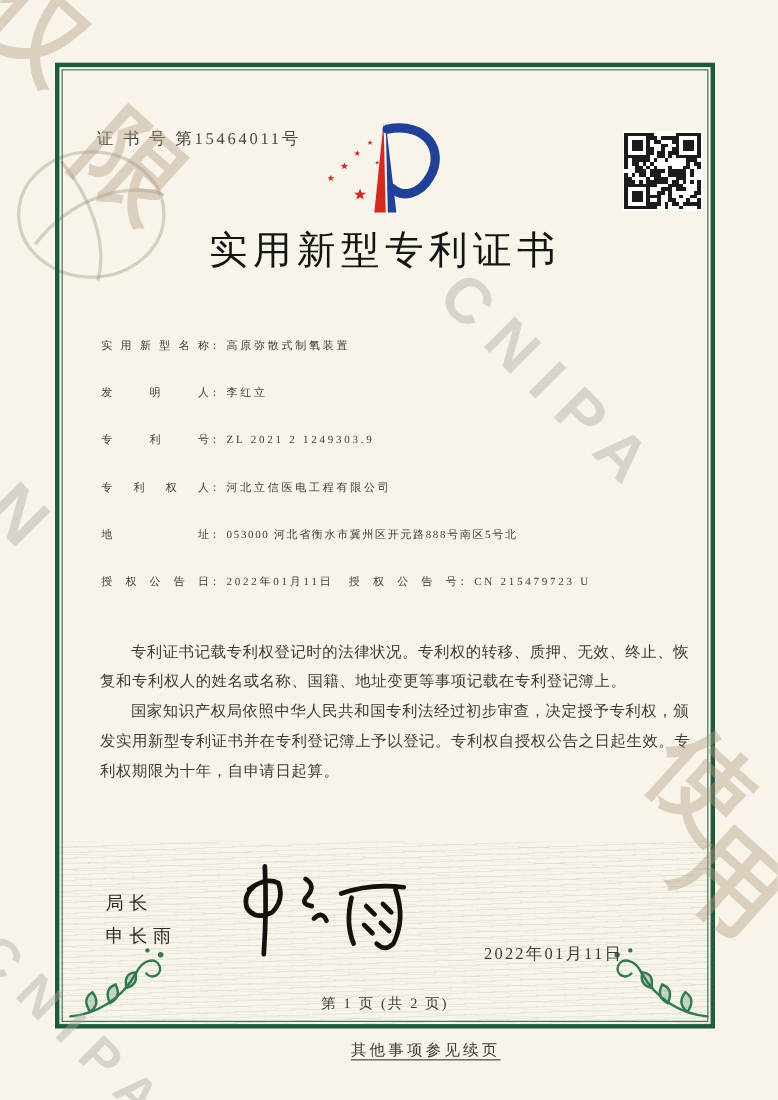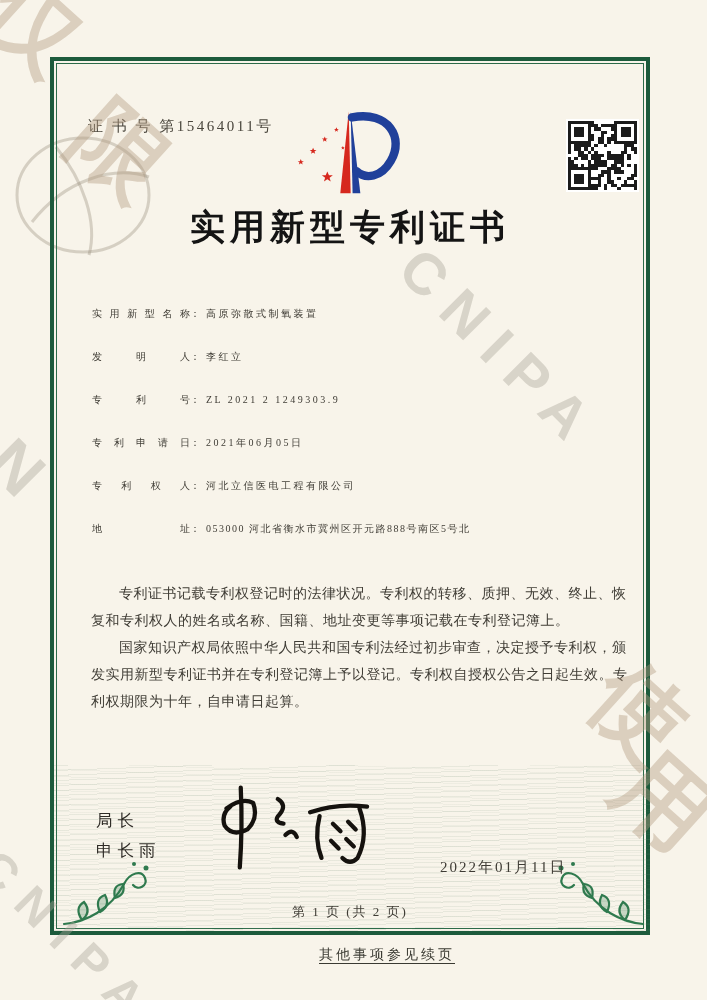--- a/index.html
+++ b/index.html
@@ -31,21 +31,21 @@
   #wm5{left:594px;top:666px;transform:rotate(42deg);}
   #wm6{left:618px;top:756px;transform:rotate(42deg);}
   #wm7{left:4px;top:842px;transform:rotate(45deg);transform-origin:left top;font-size:48px;}
   .emblem-wm{position:absolute;left:8px;top:112px;width:150px;height:160px;z-index:0;}
   
   .cert-no{position:absolute;left:88px;top:117px;font-size:15px;letter-spacing:2.5px;
     color:#4b473e;z-index:3;white-space:nowrap;}
   .logo{position:absolute;left:282px;top:106px;width:136px;height:98px;z-index:3;}
   .qr{position:absolute;left:566px;top:119px;width:73px;height:73px;z-index:3;}
   .title{position:absolute;left:50px;top:204px;width:600px;margin:0;text-align:center;
-    font-size:35px;font-weight:bold;letter-spacing:5px;color:#141414;z-index:3;}
+    font-size:35px;font-weight:normal;letter-spacing:5px;color:#141414;z-index:3;}
   
   .fields{position:absolute;left:92px;top:307px;width:530px;z-index:3;font-size:10px;}
   .row{height:21px;margin-bottom:22px;white-space:nowrap;}
   .lbl{display:inline-block;width:98px;text-align:justify;text-align-last:justify;
     vertical-align:baseline;}
   .val{margin-left:6px;letter-spacing:2.5px;}
   .val-tight{letter-spacing:1.5px;margin-top:11px;}
   .pair2{margin-left:14px;}
   
   .paras{position:absolute;left:91px;top:580px;width:538px;z-index:3;
@@ -297,27 +297,27 @@
     <div class="row">
       <span class="lbl">实用新型名称</span><span class="colon">：</span><span class="val">高原弥散式制氧装置</span>
     </div>
     <div class="row">
       <span class="lbl">发明人</span><span class="colon">：</span><span class="val">李红立</span>
     </div>
     <div class="row">
       <span class="lbl">专利号</span><span class="colon">：</span><span class="val">ZL 2021 2 1249303.9</span>
     </div>
     <div class="row">
-      <span class="lbl">专利申请日</span><span class="colon">：</span><span class="val">2021年06月05日</span>
-    </div>
-    <div class="row">
       <span class="lbl">专利权人</span><span class="colon">：</span><span class="val">河北立信医电工程有限公司</span>
     </div>
     <div class="row">
       <span class="lbl">地址</span><span class="colon">：</span><span class="val val-tight">053000 河北省衡水市冀州区开元路888号南区5号北</span>
+    </div>
+    <div class="row">
+      <span class="pair"><span class="lbl">授权公告日</span><span class="colon">：</span><span class="val">2022年01月11日</span></span><span class="pair pair2"><span class="lbl">授权公告号</span><span class="colon">：</span><span class="val">CN 215479723 U</span></span>
     </div>
   </div>
 
   <div class="paras">
     <p>专利证书记载专利权登记时的法律状况。专利权的转移、质押、无效、终止、恢复和专利权人的姓名或名称、国籍、地址变更等事项记载在专利登记簿上。</p>
     <p>国家知识产权局依照中华人民共和国专利法经过初步审查，决定授予专利权，颁发实用新型专利证书并在专利登记簿上予以登记。专利权自授权公告之日起生效。专利权期限为十年，自申请日起算。</p>
   </div>
 
   <div class="signer">
     <div>局长</div>

